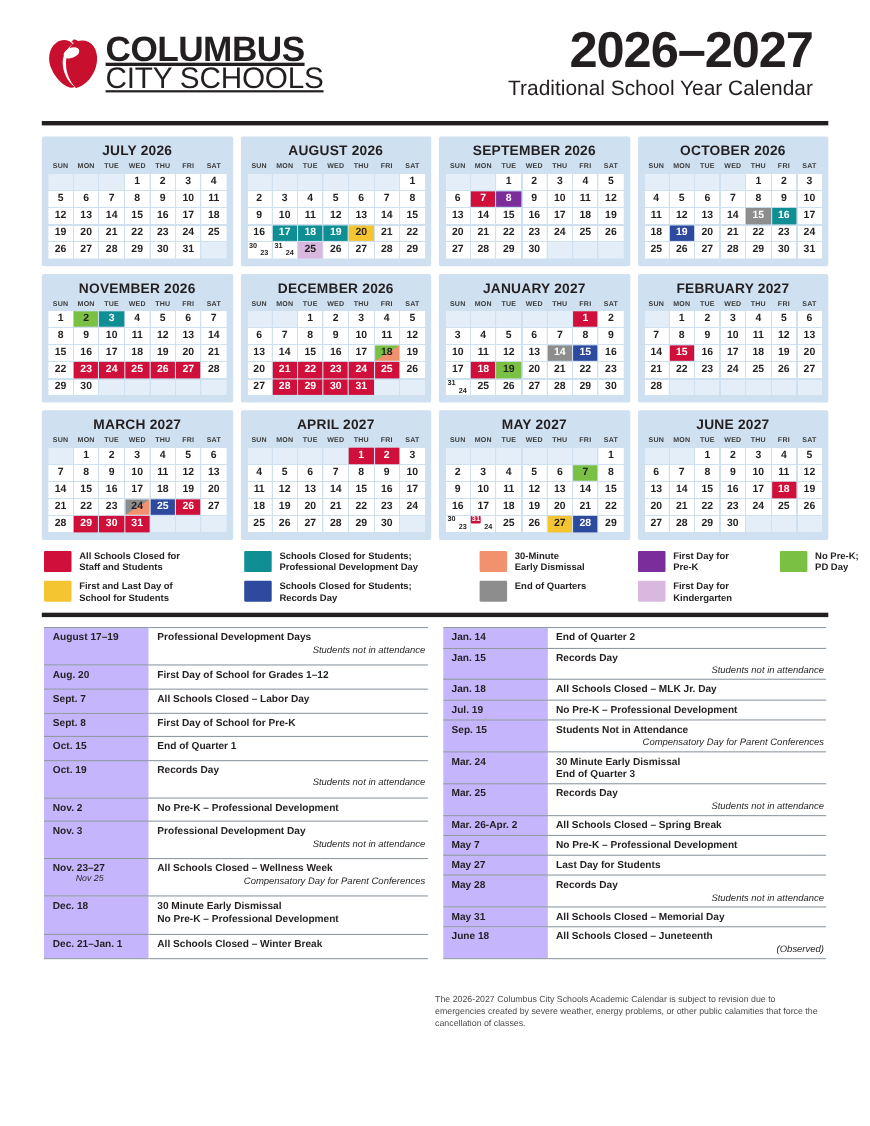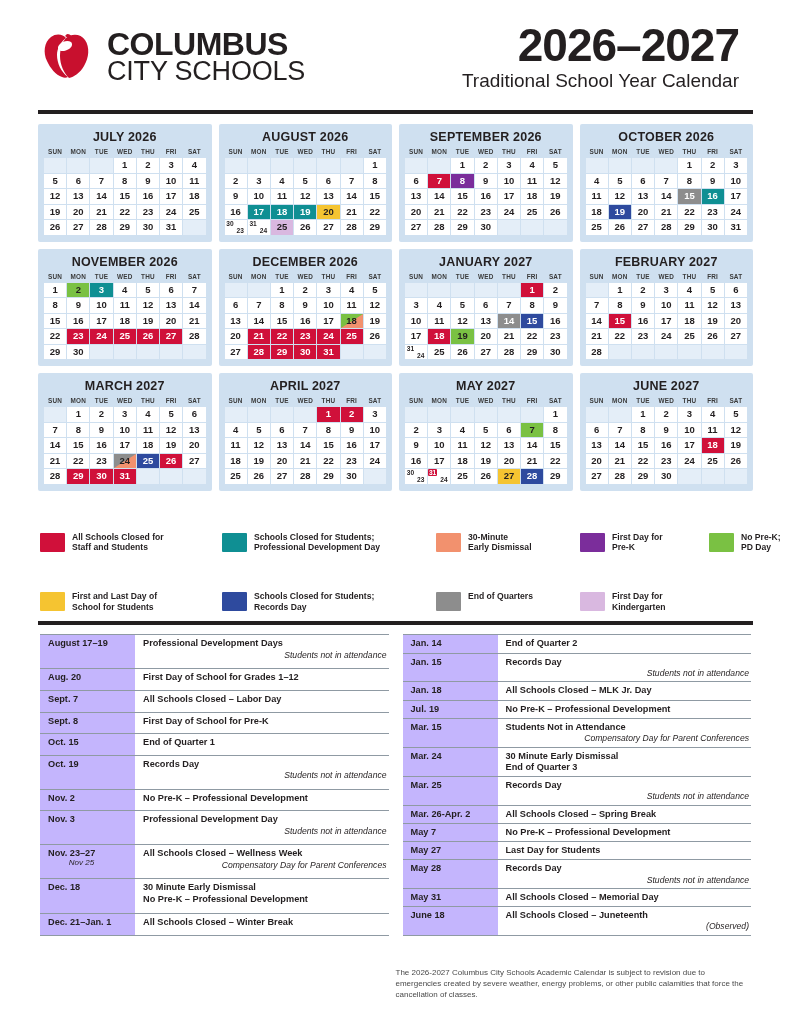--- a/index.html
+++ b/index.html
@@ -7,21 +7,21 @@
     width: 791px; height: 1024px;
     background: #ffffff;
     font-family: "Liberation Sans", sans-serif;
     color: #231f20;
     overflow: hidden;
   }
   .page { width: 791px; height: 1024px; padding: 0 28px; position: relative; }
 
   
   .header { display: flex; align-items: center; padding: 22px 12px 10px 12px; }
-  .logo-wrap { display: flex; align-items: center; gap: 15px; }
+  .logo-wrap { display: flex; align-items: flex-end; gap: 4px; text-decoration: underline; }
   .apple-mark { width: 52px; height: 52px; flex: 0 0 52px; }
   .brand { line-height: 0.96; }
   .brand-1 { font-size: 32px; font-weight: 800; letter-spacing: -0.5px; }
   .brand-2 { font-size: 27px; font-weight: 400; letter-spacing: -0.2px; }
   .title-wrap { margin-left: auto; text-align: right; padding-right: 12px; }
   .year-title { font-size: 46px; font-weight: 800; letter-spacing: -1px; line-height: 1; }
   .sub-title { font-size: 19px; font-weight: 400; margin-top: 2px; }
   .rule { height: 4px; background: #231f20; margin: 8px 10px 10px 10px; }
 
   
@@ -58,21 +58,21 @@
   .diag { position: absolute; inset: 0; }
   .dnum { position: relative; z-index: 2; line-height: 14.5px; }
 
   
   .legend-wrap { padding: 9px 12px 0 12px; }
   .legend {
     display: grid;
     grid-template-columns: 178px 210px 140px 125px 90px;
     column-gap: 4px; row-gap: 6px;
   }
-  .leg-item { display: flex; align-items: flex-start; gap: 7px; margin-top: 32px; }
+  .leg-item { display: flex; align-items: flex-start; gap: 7px; }
   .swatch { width: 25px; height: 19px; flex: 0 0 25px; border-radius: 1px; margin-top: 1px; }
   .leg-text { font-size: 8.6px; font-weight: 700; line-height: 1.25; color: #231f20; }
   .rule2 { height: 4px; background: #231f20; margin: 9px 10px 9px 10px; }
 
   
   .tables { display: grid; grid-template-columns: 1fr 1fr; gap: 14px; padding: 0 12px; }
   .ktable { width: 100%; border-collapse: collapse; table-layout: fixed; }
   .ktable td { vertical-align: top; padding: 3px 0 3px 0; border-bottom: 1px solid #8f9aa3; }
   .ktable tr:first-child td { border-top: 1px solid #8f9aa3; }
   td.kdate {
@@ -1661,21 +1661,21 @@
           </tr>
           <tr>
             <td class="kdate">Jan. 18</td>
             <td class="kdesc">All Schools Closed – MLK Jr. Day</td>
           </tr>
           <tr>
             <td class="kdate">Jul. 19</td>
             <td class="kdesc">No Pre-K – Professional Development</td>
           </tr>
           <tr>
-            <td class="kdate">Mar. 15</td>
+            <td class="kdate">Sep. 15</td>
             <td class="kdesc">Students Not in Attendance<span class="sub">Compensatory Day for Parent Conferences</span></td>
           </tr>
           <tr>
             <td class="kdate">Mar. 24</td>
             <td class="kdesc">30 Minute Early Dismissal<span class="l2">End of Quarter 3</span></td>
           </tr>
           <tr>
             <td class="kdate">Mar. 25</td>
             <td class="kdesc">Records Day<span class="sub">Students not in attendance</span></td>
           </tr>

